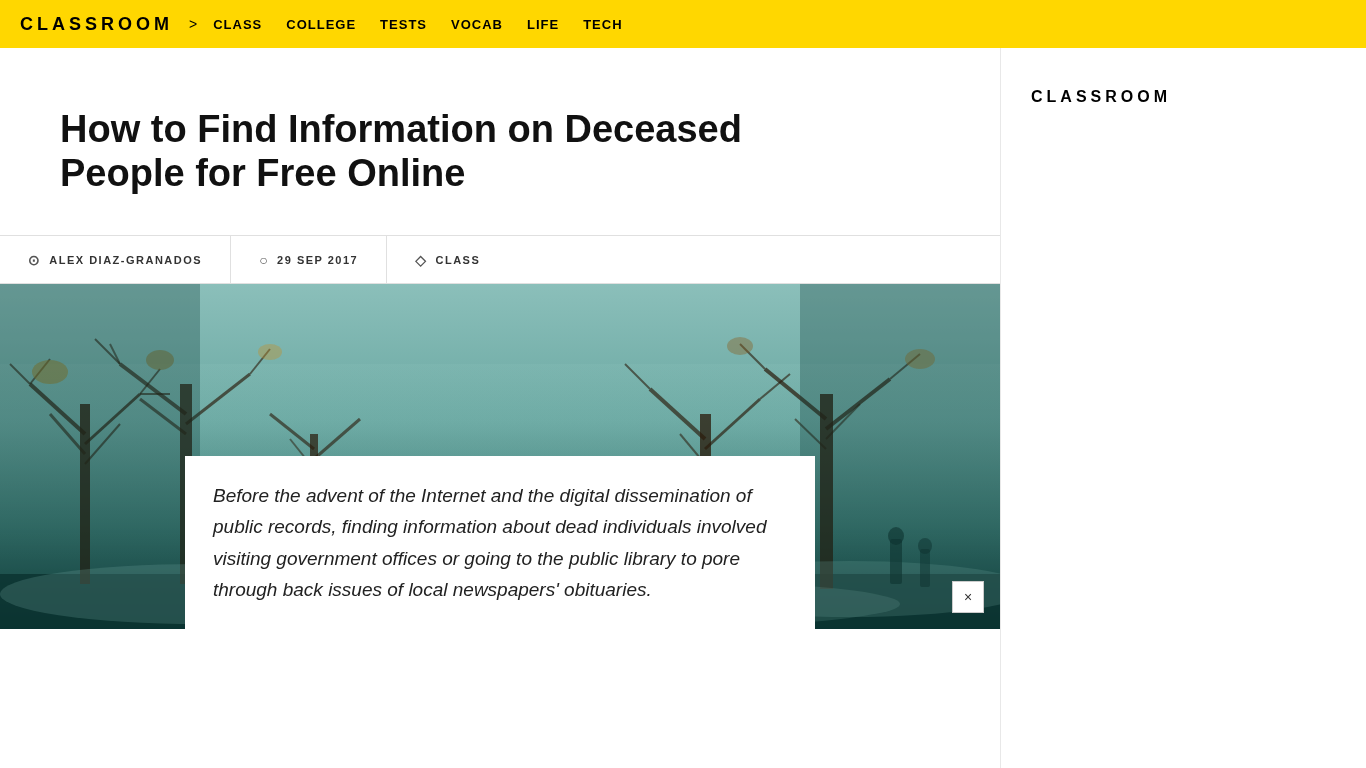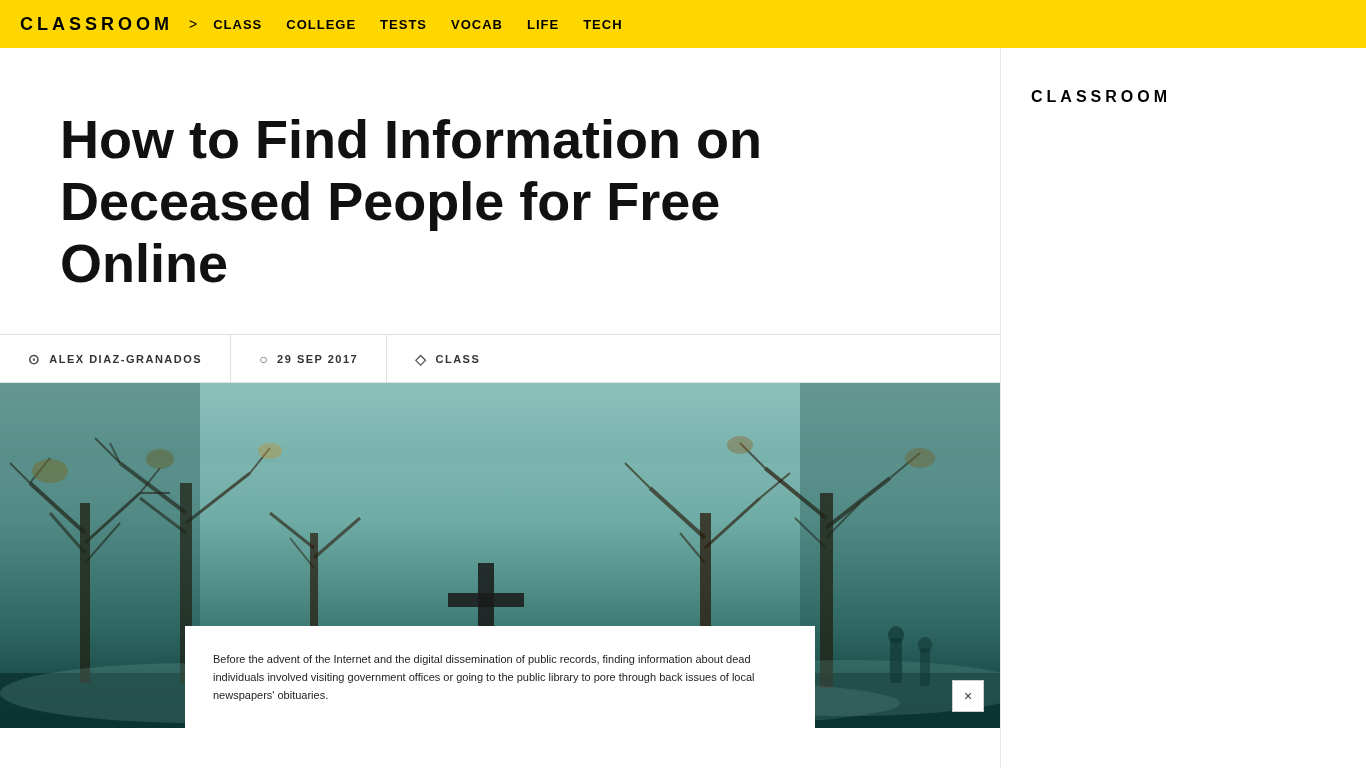--- a/index.html
+++ b/index.html
@@ -56,21 +56,21 @@
       max-width: 1000px;
       background: #fff;
     }
 
     
     .article-header {
       padding: 60px 60px 40px 60px;
       border-bottom: 1px solid #e0e0e0;
     }
     .article-title {
-      font-size: 54px;
+      font-size: 38px;
       font-weight: 900;
       line-height: 1.15;
       color: #111;
       max-width: 720px;
     }
 
     
     .meta-bar {
       display: flex;
       align-items: stretch;
@@ -127,23 +127,24 @@
     .text-overlay {
       position: absolute;
       bottom: 0;
       left: 185px;
       width: 630px;
       background: #fff;
       padding: 24px 28px;
       z-index: 5;
     }
     .text-overlay p {
-      font-size: 11px;
+      font-size: 19px;
       line-height: 1.65;
       color: #222;
+      font-style: italic;
     }
 
     
     .close-btn {
       position: absolute;
       bottom: 16px;
       right: 16px;
       width: 32px;
       height: 32px;
       background: #fff;

